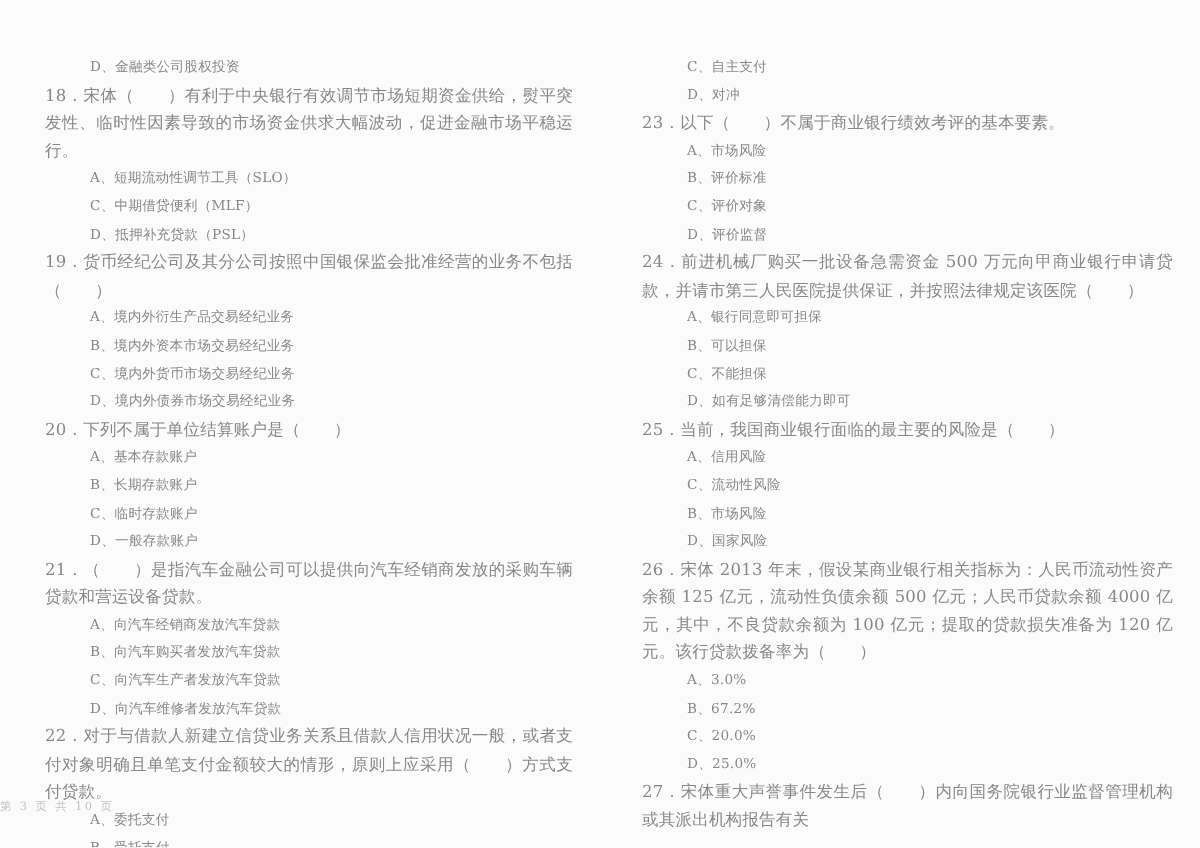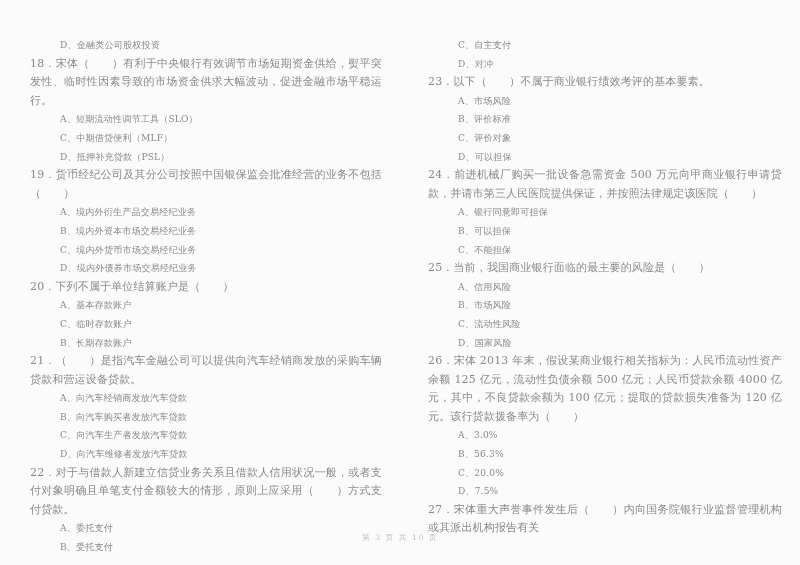--- a/index.html
+++ b/index.html
@@ -53,21 +53,21 @@
     margin: 0;
     padding-left: 30px;
     letter-spacing: 0.15px;
     white-space: nowrap;
   }
   .footer {
     position: absolute;
     left: 0;
     right: 0;
     top: 533px;
-    text-align: center;
+    text-align: left;
     font-size: 7.6px;
     letter-spacing: 1.6px;
     color: #b4b4b4;
   }
   
   .scan-fade {
     opacity: 0.86;
     filter: contrast(0.86) brightness(1.06);
   }
 </style>
@@ -83,52 +83,54 @@
         <p class="opt">A、短期流动性调节工具（SLO）</p>
         <p class="opt">C、中期借贷便利（MLF）</p>
         <p class="opt">D、抵押补充贷款（PSL）</p>
         <p class="q">19．货币经纪公司及其分公司按照中国银保监会批准经营的业务不包括（　　）</p>
         <p class="opt">A、境内外衍生产品交易经纪业务</p>
         <p class="opt">B、境内外资本市场交易经纪业务</p>
         <p class="opt">C、境内外货币市场交易经纪业务</p>
         <p class="opt">D、境内外债券市场交易经纪业务</p>
         <p class="q">20．下列不属于单位结算账户是（　　）</p>
         <p class="opt">A、基本存款账户</p>
+        <p class="opt">B、长期存款账户</p>
         <p class="opt">C、临时存款账户</p>
-        <p class="opt">B、长期存款账户</p>
+        <p class="opt">D、一般存款账户</p>
         <p class="q">21．（　　）是指汽车金融公司可以提供向汽车经销商发放的采购车辆贷款和营运设备贷款。</p>
         <p class="opt">A、向汽车经销商发放汽车贷款</p>
         <p class="opt">B、向汽车购买者发放汽车贷款</p>
         <p class="opt">C、向汽车生产者发放汽车贷款</p>
         <p class="opt">D、向汽车维修者发放汽车贷款</p>
         <p class="q">22．对于与借款人新建立信贷业务关系且借款人信用状况一般，或者支付对象明确且单笔支付金额较大的情形，原则上应采用（　　）方式支付贷款。</p>
         <p class="opt">A、委托支付</p>
         <p class="opt">B、受托支付</p>
       </div>
     <div class="col right" id="right-col">
         <p class="opt">C、自主支付</p>
         <p class="opt">D、对冲</p>
         <p class="q">23．以下（　　）不属于商业银行绩效考评的基本要素。</p>
         <p class="opt">A、市场风险</p>
         <p class="opt">B、评价标准</p>
         <p class="opt">C、评价对象</p>
-        <p class="opt">D、可以担保</p>
+        <p class="opt">D、评价监督</p>
         <p class="q">24．前进机械厂购买一批设备急需资金 500 万元向甲商业银行申请贷款，并请市第三人民医院提供保证，并按照法律规定该医院（　　）</p>
         <p class="opt">A、银行同意即可担保</p>
         <p class="opt">B、可以担保</p>
         <p class="opt">C、不能担保</p>
+        <p class="opt">D、如有足够清偿能力即可</p>
         <p class="q">25．当前，我国商业银行面临的最主要的风险是（　　）</p>
         <p class="opt">A、信用风险</p>
+        <p class="opt">C、流动性风险</p>
         <p class="opt">B、市场风险</p>
-        <p class="opt">C、流动性风险</p>
         <p class="opt">D、国家风险</p>
         <p class="q">26．宋体 2013 年末，假设某商业银行相关指标为：人民币流动性资产余额 125 亿元，流动性负债余额 500 亿元；人民币贷款余额 4000 亿元，其中，不良贷款余额为 100 亿元；提取的贷款损失准备为 120 亿元。该行贷款拨备率为（　　）</p>
         <p class="opt">A、3.0%</p>
-        <p class="opt">B、56.3%</p>
+        <p class="opt">B、67.2%</p>
         <p class="opt">C、20.0%</p>
-        <p class="opt">D、7.5%</p>
+        <p class="opt">D、25.0%</p>
         <p class="q">27．宋体重大声誉事件发生后（　　）内向国务院银行业监督管理机构或其派出机构报告有关</p>
       </div>
   </div>
 
   <div class="footer">第 3 页  共 10 页</div>
 
 </div>
 
 </body></html>

